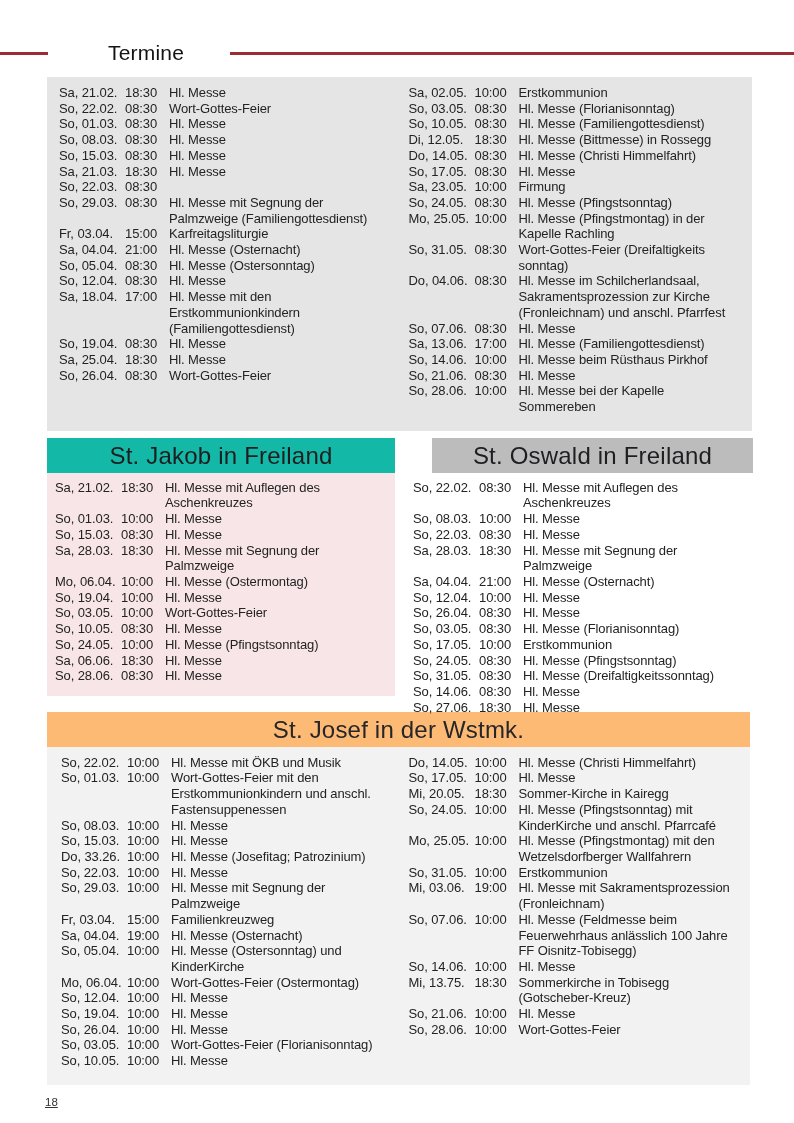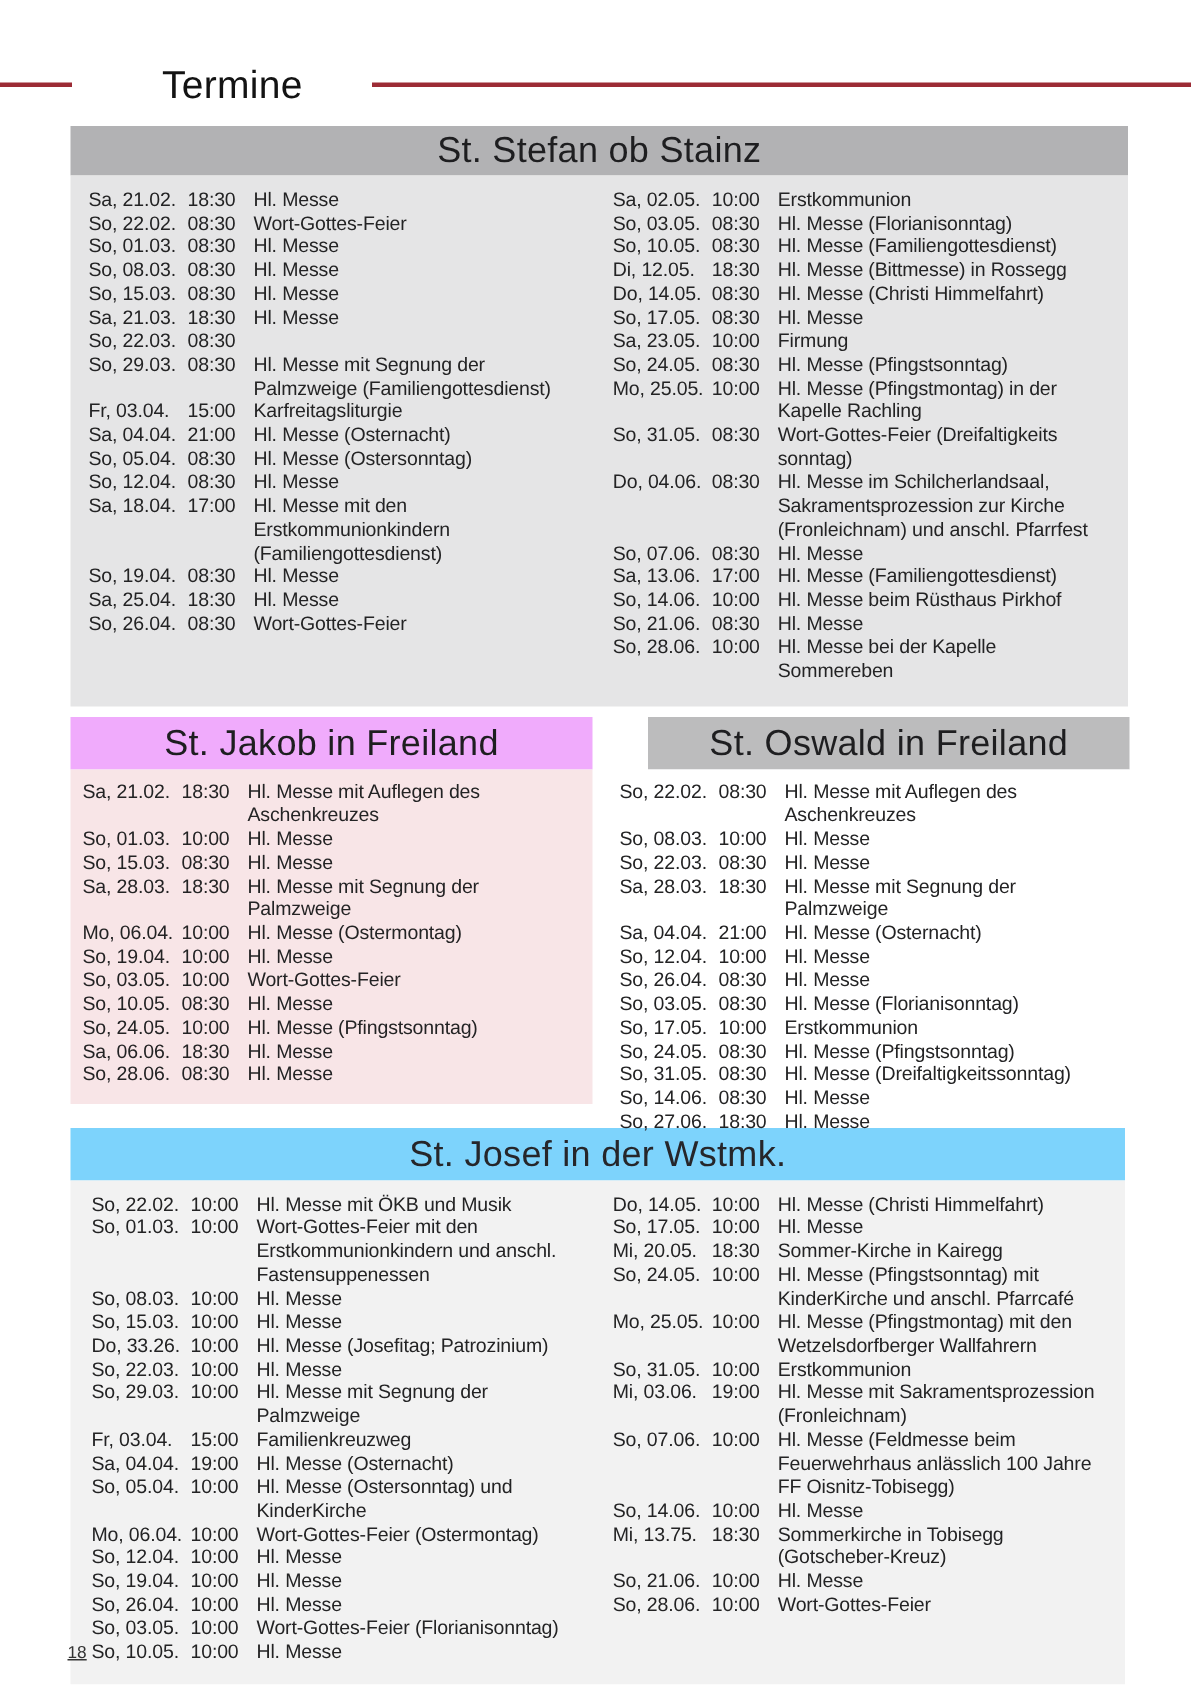--- a/index.html
+++ b/index.html
@@ -17,21 +17,21 @@
 
   
   .masthead {
     display: flex;
     align-items: center;
     padding-top: 41px;
   }
   .rule { height: 3px; background: #9c2b35; }
   .rule-left { width: 48px; flex: 0 0 48px; }
   .masthead-title {
-    font-size: 26px;
+    font-size: 21px;
     color: #131313;
     margin-left: 60px;
     margin-right: 46px;
     letter-spacing: 0.2px;
     white-space: nowrap;
   }
   .rule-right { flex: 1; }
 
   
   .panel-title {
@@ -49,27 +49,27 @@
     column-gap: 14px;
     padding: 8px 8px 16px 12px;
   }
 
   .panel-row {
     display: flex;
     gap: 10px;
     margin: 7px 41px 0 47px;
   }
   .panel-row .panel { flex: 1 1 0; height: 258px; }
-  .jakob .panel-title { background: #f0abfc; height: 35px; line-height: 35px; }
+  .jakob .panel-title { background: #14b8a6; height: 35px; line-height: 35px; }
   .jakob .panel-body { background: #f8e5e7; height: 223px; padding: 7px 4px 0 8px; }
   .oswald .panel-title { background: #bcbcbd; height: 35px; line-height: 35px; margin-left: 27px; }
   .oswald .panel-body { background: #ffffff; height: 223px; padding: 7px 4px 0 8px; }
 
   .panel.josef { margin: 16px 44px 0 47px; }
-  .josef .panel-title { background: #7dd3fc; height: 35px; line-height: 35px; color: #26262a; }
+  .josef .panel-title { background: #fdba74; height: 35px; line-height: 35px; color: #26262a; }
   .josef .panel-body {
     background: #f2f2f2;
     display: grid;
     grid-template-columns: 1fr 1fr;
     column-gap: 14px;
     padding: 8px 8px 16px 14px;
   }
 
   
   .event-row {
@@ -98,21 +98,20 @@
 
 <div class="page">
 
   <header class="masthead">
     <span class="rule rule-left"></span>
     <span class="masthead-title">Termine</span>
     <span class="rule rule-right"></span>
   </header>
 
   <section class="panel stefan">
-    <div class="panel-title">St. Stefan ob Stainz</div>
     <div class="panel-body">
       <div class="col">
           <div class="event-row">
             <span class="ev-date">Sa, 21.02.</span>
             <span class="ev-time">18:30</span>
             <span class="ev-desc">Hl. Messe</span>
           </div>
           <div class="event-row">
             <span class="ev-date">So, 22.02.</span>
             <span class="ev-time">08:30</span>

